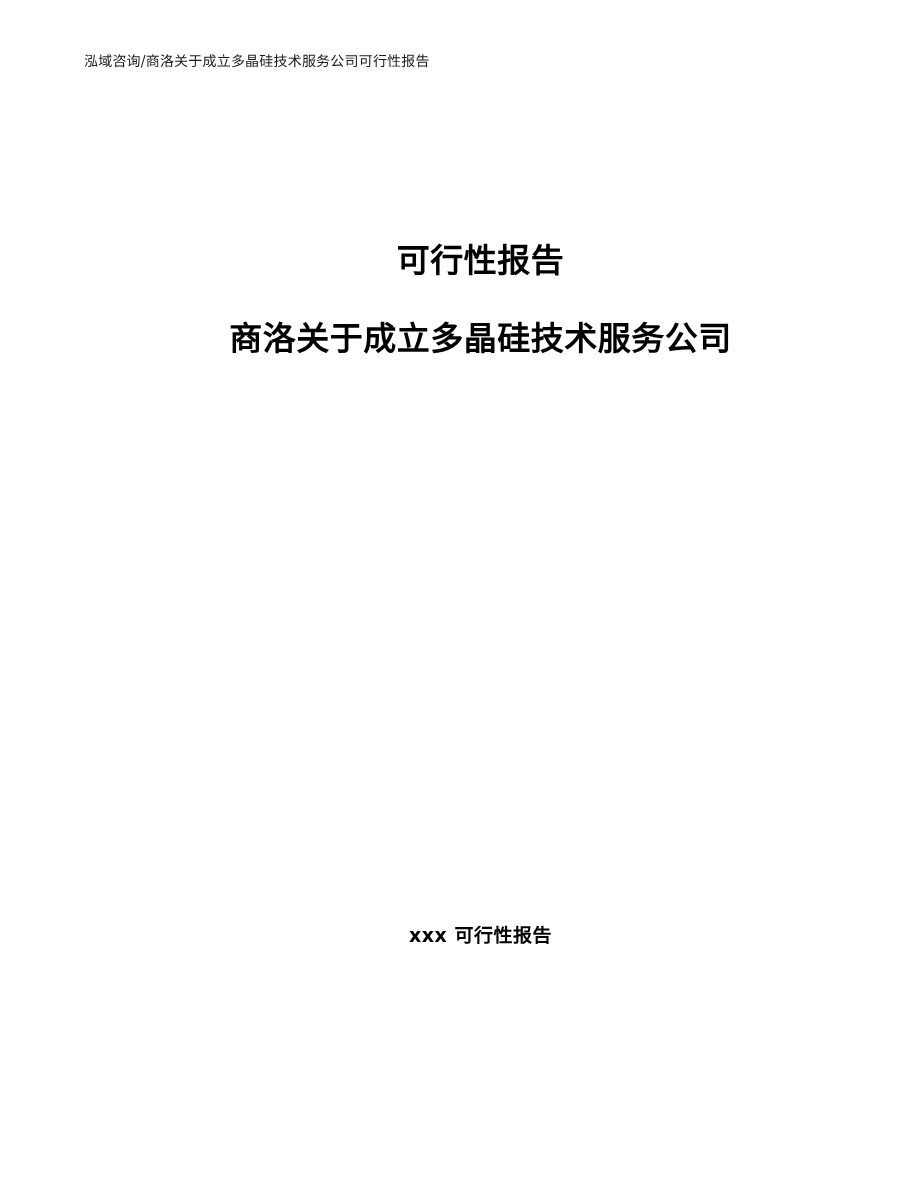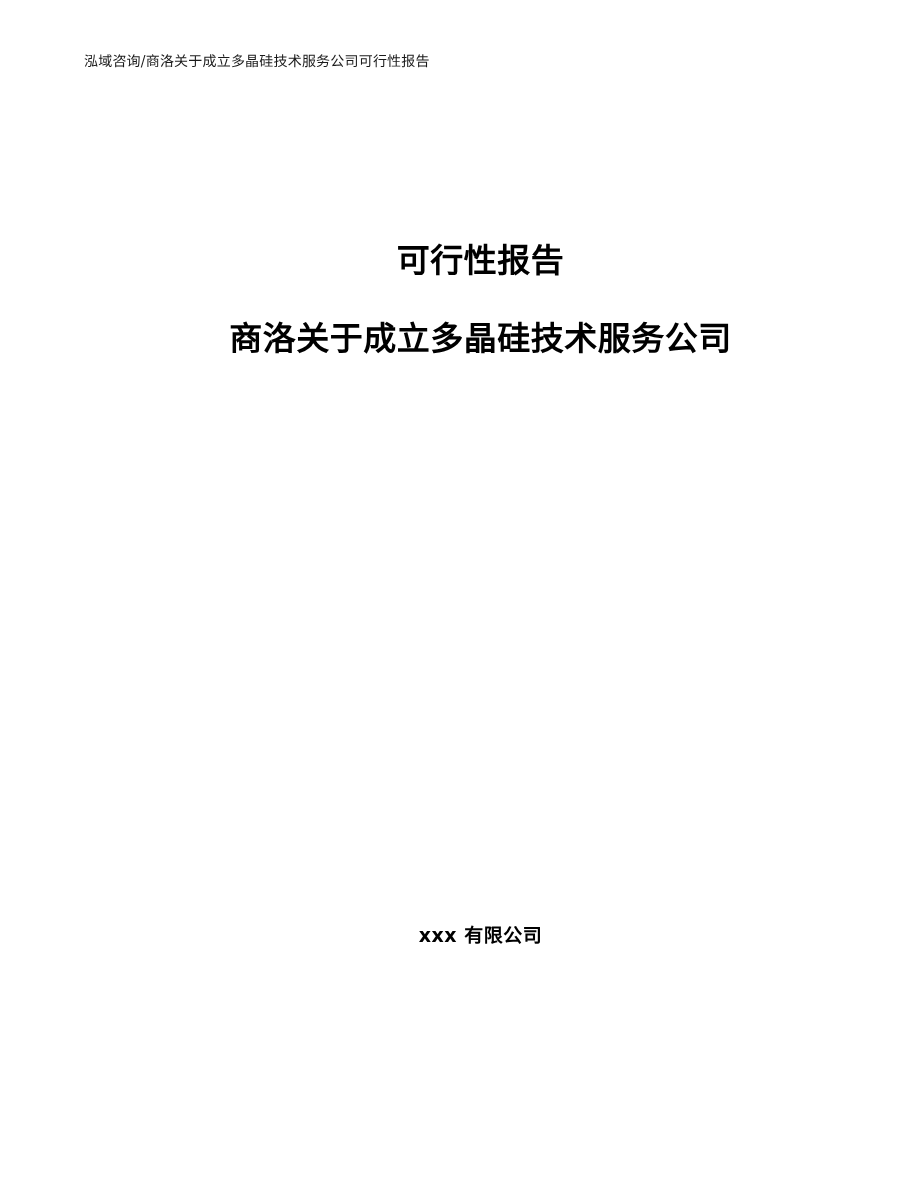--- a/index.html
+++ b/index.html
@@ -63,15 +63,15 @@
 
 <div class="page">
 
   <div class="header">泓域咨询/商洛关于成立多晶硅技术服务公司可行性报告</div>
 
   <div class="title-block">
     <div class="title-line">可行性报告</div>
     <div class="title-line">商洛关于成立多晶硅技术服务公司</div>
   </div>
 
-  <div class="company">xxx 有限公司</div>
+  <div class="company">xxx 可行性报告</div>
 
 </div>
 
 </body></html>

